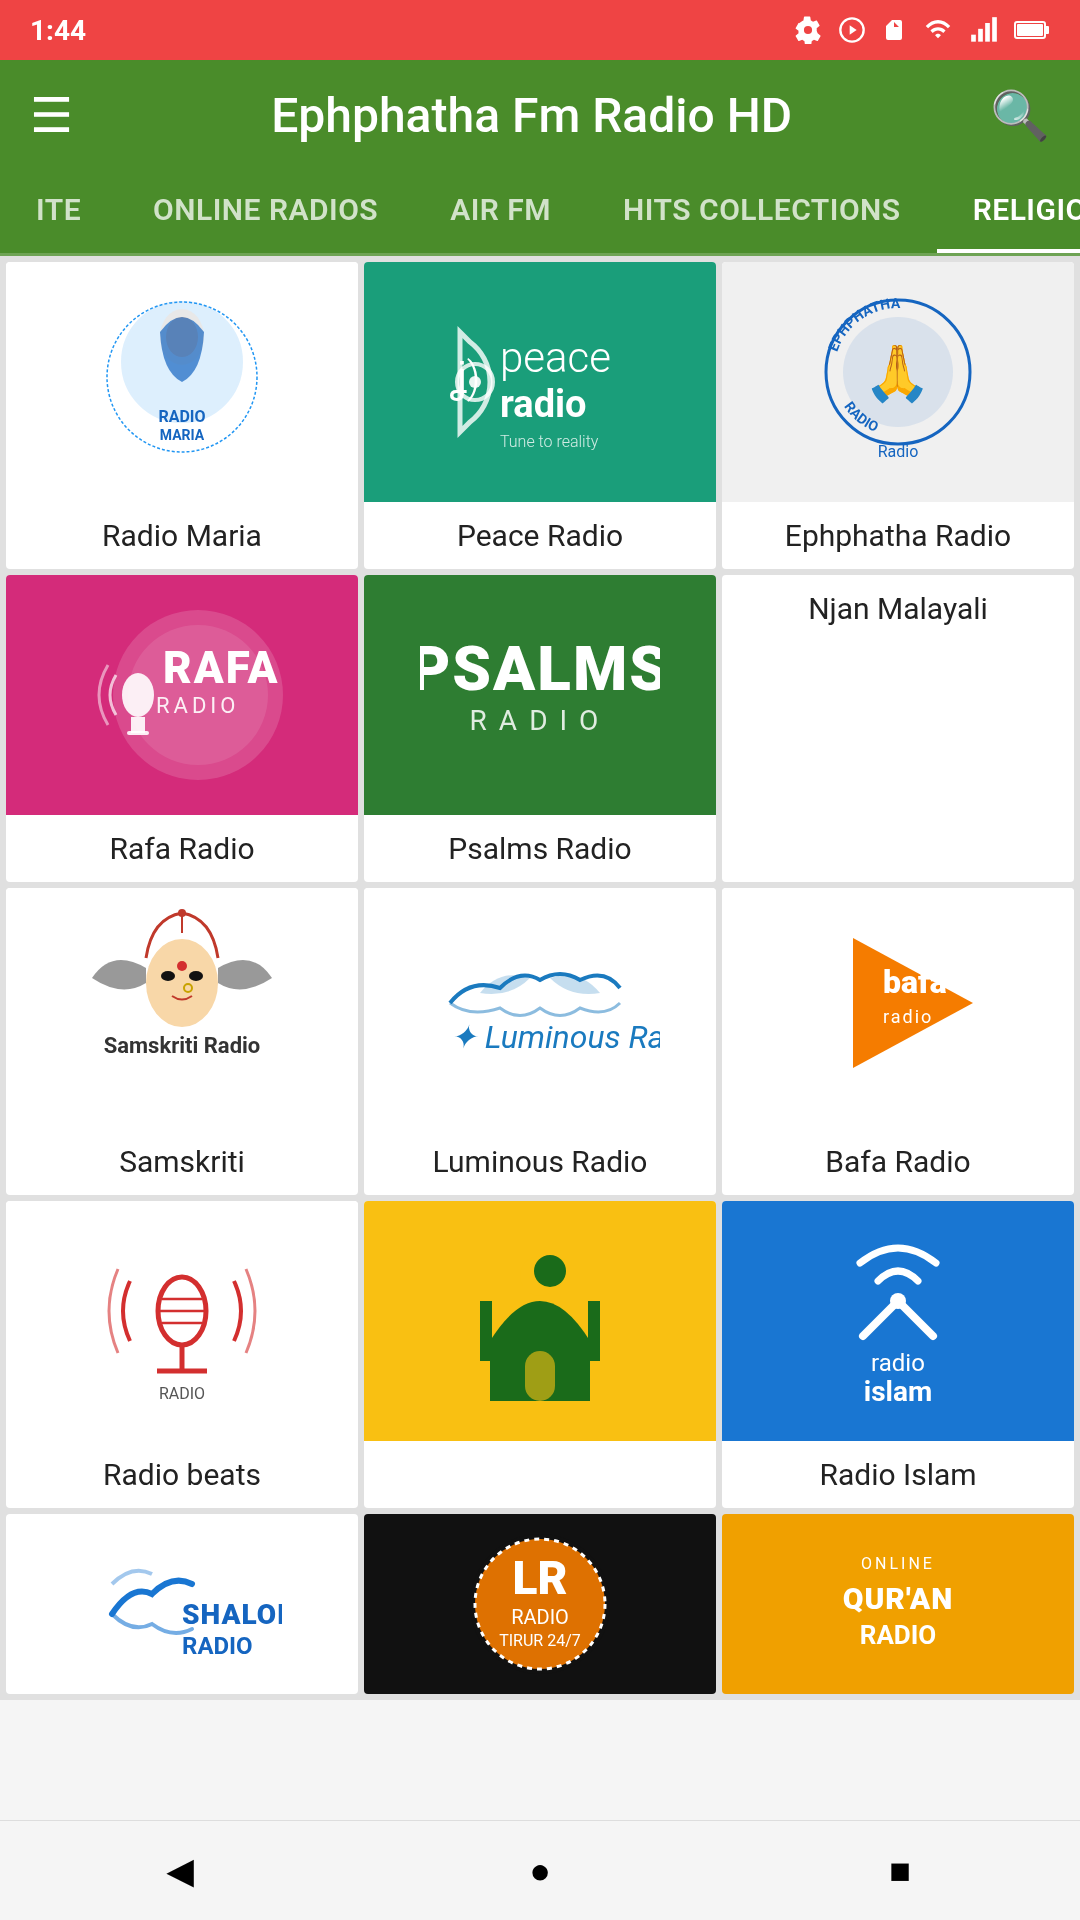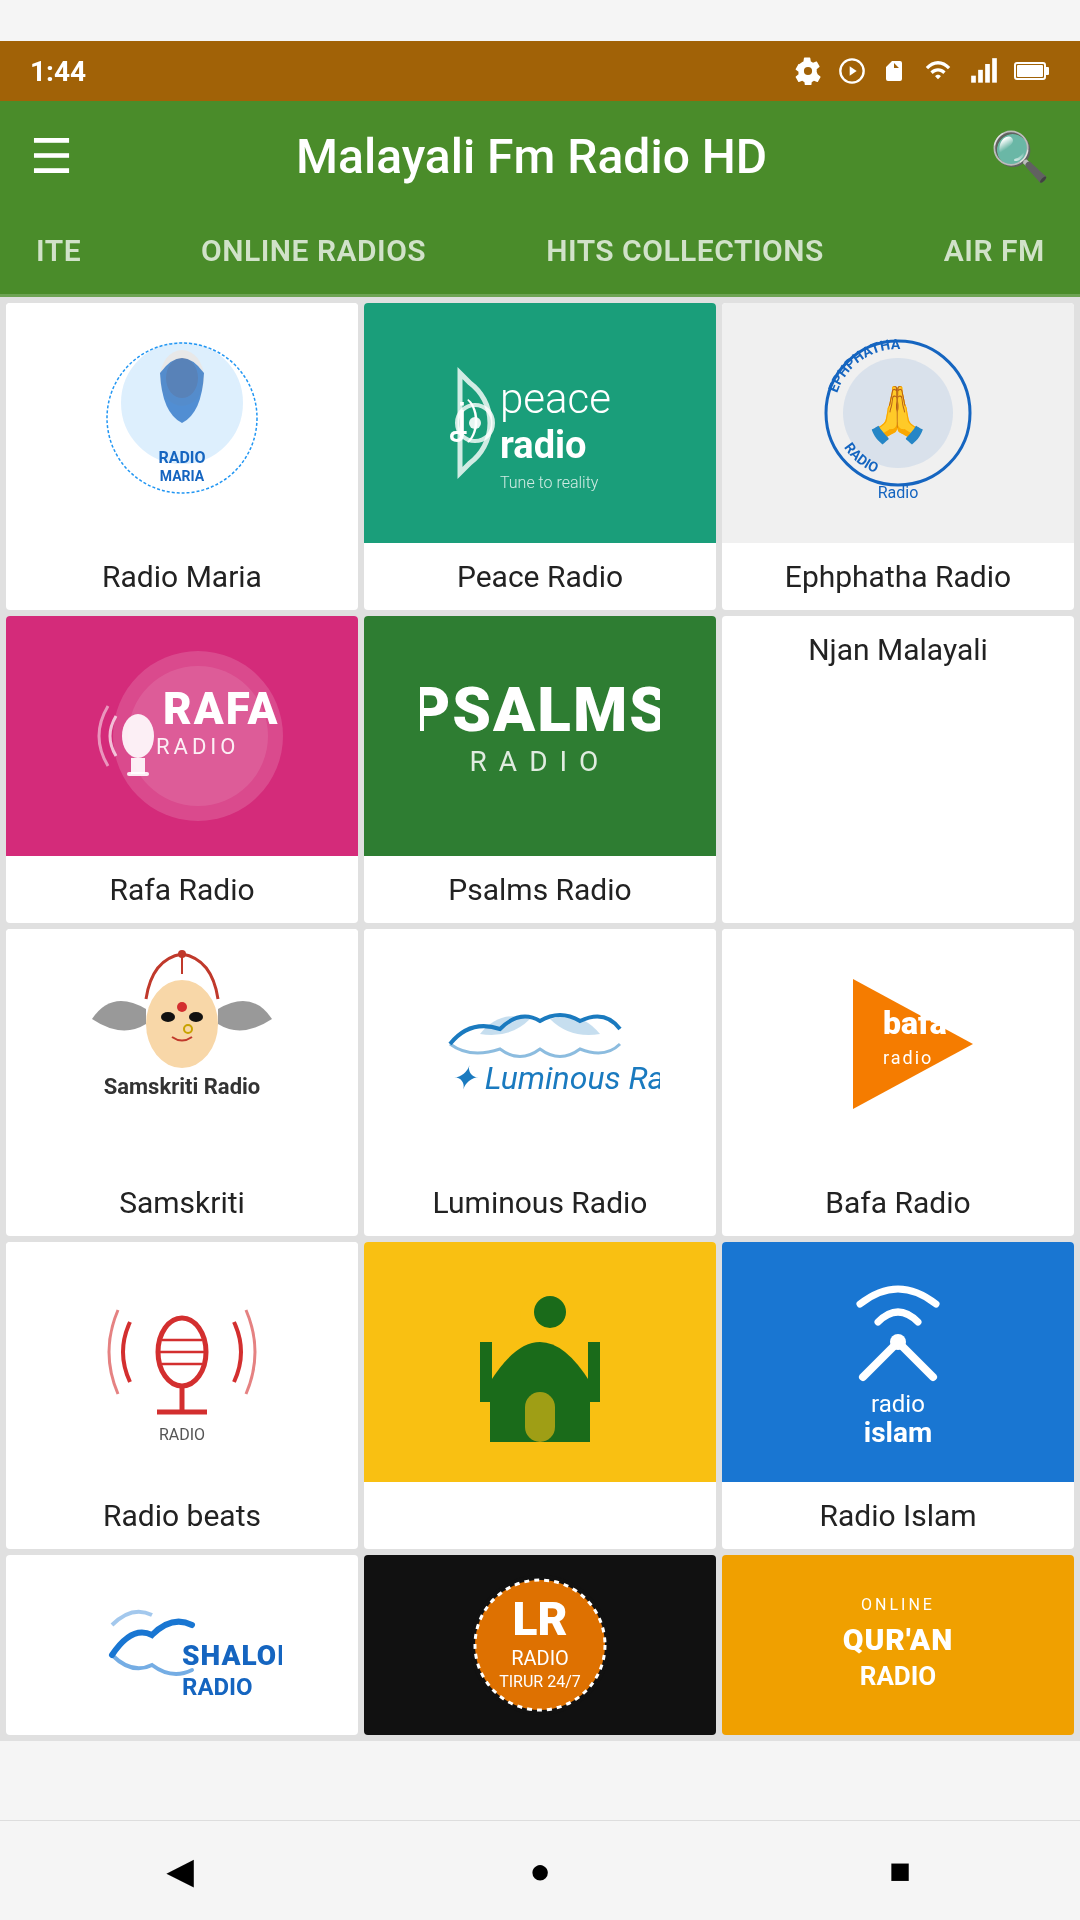--- a/index.html
+++ b/index.html
@@ -7,28 +7,27 @@
     body {
       width: 1080px;
       min-height: 1920px;
       background: #f5f5f5;
       font-family: 'Roboto', Arial, sans-serif;
       overflow-x: hidden;
     }
 
     
     .status-bar {
-      background: #a16207;
+      background: #ef4444;
       height: 60px;
       display: flex;
       align-items: center;
       justify-content: space-between;
       padding: 0 30px;
       color: white;
-      margin-top: 41px;
     }
     .status-left { font-size: 28px; font-weight: bold; }
     .status-icons { display: flex; gap: 16px; align-items: center; }
 
     
     .app-bar {
       background: #4a8c2a;
       height: 110px;
       display: flex;
       align-items: center;
@@ -48,21 +47,20 @@
       cursor: pointer;
     }
 
     
     .tab-bar {
       background: #4a8c2a;
       display: flex;
       overflow-x: auto;
       scrollbar-width: none;
       border-bottom: 3px solid rgba(255,255,255,0.2);
-      gap: 48px;
     }
     .tab-bar::-webkit-scrollbar { display: none; }
     .tab-item {
       color: rgba(255,255,255,0.75);
       font-size: 30px;
       font-weight: 600;
       padding: 22px 36px;
       white-space: nowrap;
       cursor: pointer;
       text-transform: uppercase;
@@ -226,29 +224,29 @@
     <svg width="36" height="28" viewBox="0 0 36 24" fill="white">
       <rect x="1" y="4" width="30" height="16" rx="2" stroke="white" stroke-width="2" fill="none"></rect>
       <rect x="31" y="8" width="4" height="8" rx="1" fill="white"></rect>
       <rect x="3" y="6" width="26" height="12" rx="1" fill="white"></rect>
     </svg>
   </div>
 </div>
 
 <div class="app-bar">
   <span class="app-bar-icon">☰</span>
-  <span class="app-bar-title">Malayali Fm Radio HD</span>
+  <span class="app-bar-title">Ephphatha Fm Radio HD</span>
   <span class="app-bar-icon">🔍</span>
 </div>
 
 <div class="tab-bar">
   <div class="tab-item">ite</div>
   <div class="tab-item">Online Radios</div>
+  <div class="tab-item">Air Fm</div>
   <div class="tab-item">Hits Collections</div>
-  <div class="tab-item">Air Fm</div>
   <div class="tab-item active">Religion</div>
 </div>
 
 <div class="grid-container">
 
   <div class="grid-item">
     <div class="card-img-container bg-white">
       <svg width="200" height="200" viewBox="0 0 200 200">
         <circle cx="100" cy="80" r="60" fill="#2196F3" opacity="0.15" stroke="#2196F3" stroke-width="2"></circle>
 

